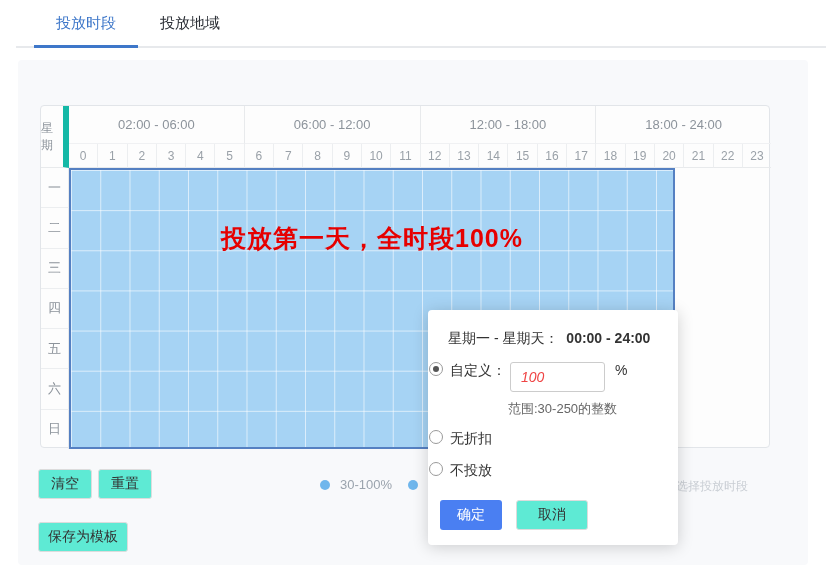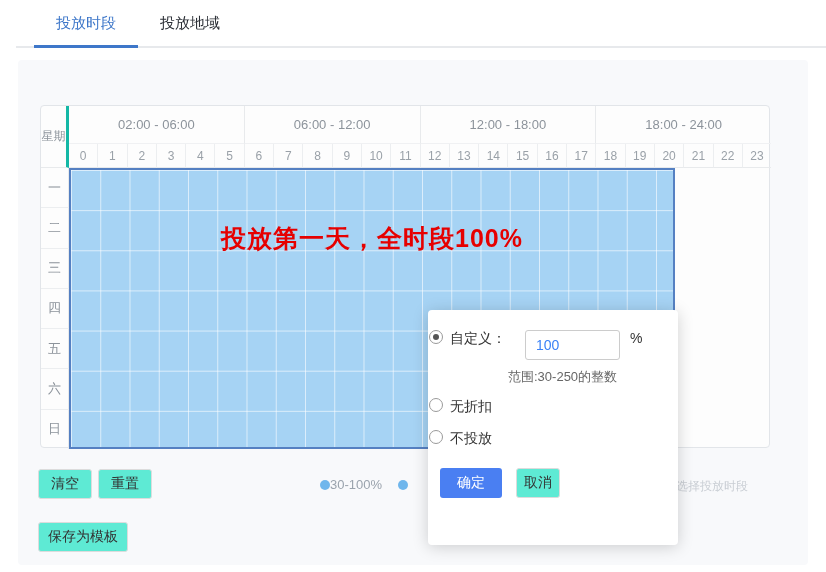--- a/index.html
+++ b/index.html
@@ -20,21 +20,21 @@
        height:3px; background:var(--accent-blue);}
 
   
   .panel{position:absolute; left:18px; top:60px; width:790px; height:505px;
          background:#f8f9fb; border-radius:4px;}
 
   
   .grid-table{position:absolute; left:40px; top:105px; width:730px; height:343px;
               background:#fdfdfd; border:1px solid #e2e5e9; border-radius:4px;}
   .corner-cell{position:absolute; left:0; top:0; width:28px; height:62px;
-               border-right:3px solid #14b8a6; border-bottom:1px solid #e8eaec;
+               border-right:6px solid #14b8a6; border-bottom:1px solid #e8eaec;
                display:flex; align-items:center; justify-content:center;
                font-size:12px; color:#8c939b;}
   .time-row{position:absolute; left:28px; top:0; width:702px; height:38px; display:flex;}
   .time-cell{flex:1; display:flex; align-items:center; justify-content:center;
              font-size:13px; color:#8c939b; border-right:1px solid #e8eaec;
              border-bottom:1px solid #f0f1f3;}
   .time-cell:last-child{border-right:none;}
   .hours-row{position:absolute; left:28px; top:38px; width:702px; height:24px; display:flex;}
   .hour-cell{flex:1; display:flex; align-items:center; justify-content:center;
              font-size:12px; color:#9aa1a8; border-right:1px solid #eceef0;
@@ -51,21 +51,21 @@
             background-image:
               linear-gradient(to right, rgba(255,255,255,.6) 1px, transparent 1px),
               linear-gradient(to bottom, rgba(255,255,255,.6) 1px, transparent 1px);
             background-size:29.25px 40.143px;
             border:2px solid var(--selection-border); cursor:crosshair;}
   .overlay-text{position:absolute; left:0; top:52px; width:100%; text-align:center;
             font-size:25px; font-weight:bold; color:var(--overlay-red); letter-spacing:1px;}
 
   
   .legend{position:absolute; left:320px; top:477px; display:flex; align-items:center; gap:16px;}
-  .legend-item{display:flex; align-items:center; gap:0; font-size:13px; color:#9aa3ad;}
+  .legend-item{display:flex; align-items:center; gap:10px; font-size:13px; color:#9aa3ad;}
   .legend-dot{width:10px; height:10px; border-radius:50%; background:var(--legend-dot);}
   .hint-text{position:absolute; left:664px; top:478px; font-size:12px; color:#c9ced4;}
 
   
   .btn{display:inline-flex; align-items:center; justify-content:center;
        background:#5eead4; border:1px solid #dcdcdc; border-radius:3px;
        font-size:14px; color:#333; cursor:pointer;}
   .btn-clear{position:absolute; left:38px; top:469px; width:54px; height:30px;}
   .btn-reset{position:absolute; left:98px; top:469px; width:54px; height:30px;}
   .btn-save-template{position:absolute; left:38px; top:522px; width:90px; height:30px;}
@@ -74,30 +74,30 @@
   .dialog{position:absolute; left:428px; top:310px; width:250px; height:235px;
           background:#fff; border-radius:4px; box-shadow:0 2px 16px rgba(0,0,0,.18);
           z-index:10; padding:20px 0 0 0; font-size:14px; color:#333;}
   .dialog-title{padding:0 20px; margin-bottom:14px;}
   .dialog-title b{margin-left:4px;}
   .opt-row{display:flex; align-items:flex-start; padding:0 1px; margin-bottom:8px; cursor:pointer;}
   .radio{width:14px; height:14px; border:1px solid #9a9a9a; border-radius:50%;
          background:#fff; position:relative; flex:none; margin-right:7px;}
   .radio.sel::after{content:""; position:absolute; inset:3px; border-radius:50%; background:#555;}
   .custom-input{width:95px; height:30px; border:1px solid #ccc; border-radius:3px;
-         font-size:14px; color:#3b82f6; padding-left:10px; margin-left:19px;
-         font-family:"Liberation Sans","DejaVu Sans",sans-serif;}
+         font-size:14px; color:#ef4444; padding-left:10px; margin-left:4px;
+         font-family:"Liberation Sans","DejaVu Sans",sans-serif;font-style:italic;}
   .unit{margin-left:10px;}
   .range-hint{padding-left:80px; font-size:13px; color:#666; margin:2px 0 12px 0;}
   .opt-plain{margin-bottom:14px;}
   .dialog-actions{display:flex; gap:14px; padding:6px 0 0 12px;}
   .btn-confirm{width:62px; height:30px; background:var(--confirm-blue); color:#fff;
          border:none; border-radius:3px; font-size:14px; cursor:pointer;
          display:flex; align-items:center; justify-content:center;}
-  .btn-cancel{width:44px; height:30px;font-family:Liberation Mono, monospace;}
+  .btn-cancel{width:72px; height:30px;font-family:Liberation Mono, monospace;}
 </style>
 </head>
 <body>
 
 <div class="page">
 
   <div class="tabbar">
     <div class="tab active">投放时段</div>
     <div class="tab">投放地域</div>
   </div>
@@ -162,20 +162,24 @@
       <span></span>
     </div>
   </div>
   <div class="hint-text">标选择投放时段</div>
 
   <div class="btn btn-clear">清空</div>
   <div class="btn btn-reset">重置</div>
   <div class="btn btn-save-template">保存为模板</div>
 
   <div class="dialog">
+    <div class="dialog-title">
+      <span>星期一 - 星期天：</span>
+      <b>00:00 - 24:00</b>
+    </div>
 
     <div class="opt-row">
       <span class="radio sel"></span>
       <span>自定义：</span>
       <input class="custom-input" type="text" value="100" style="">
       <span class="unit">%</span>
     </div>
     <div class="range-hint">范围:30-250的整数</div>
 
     <div class="opt-row opt-plain">

